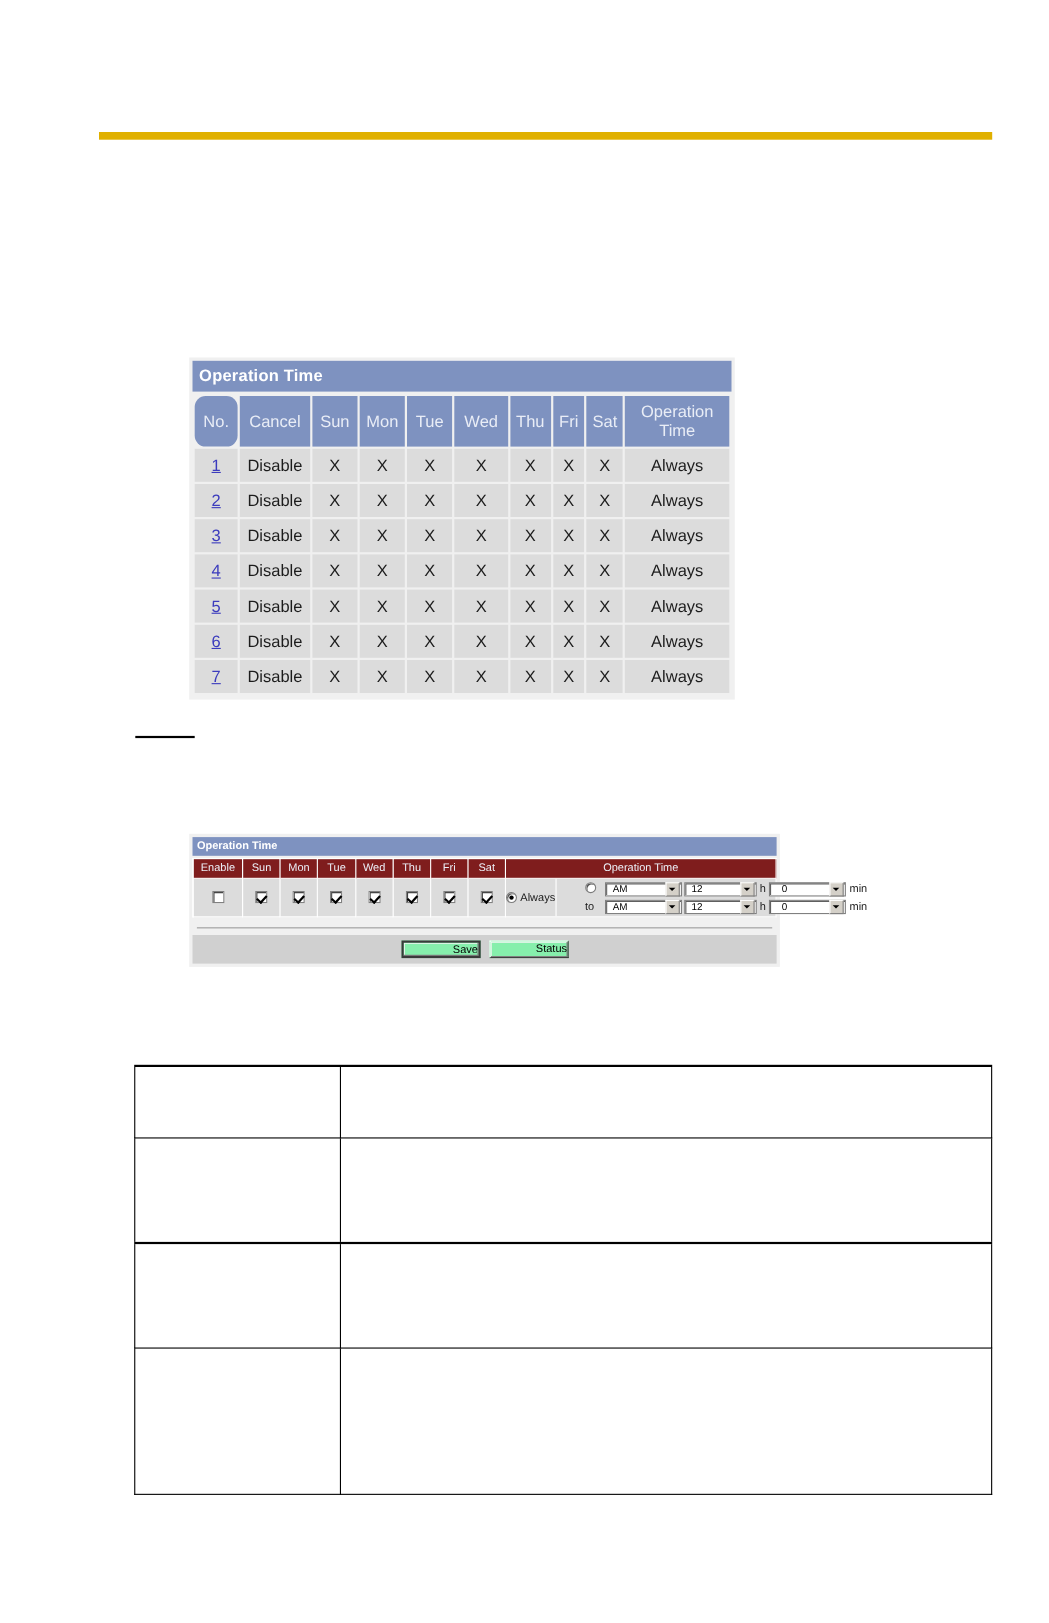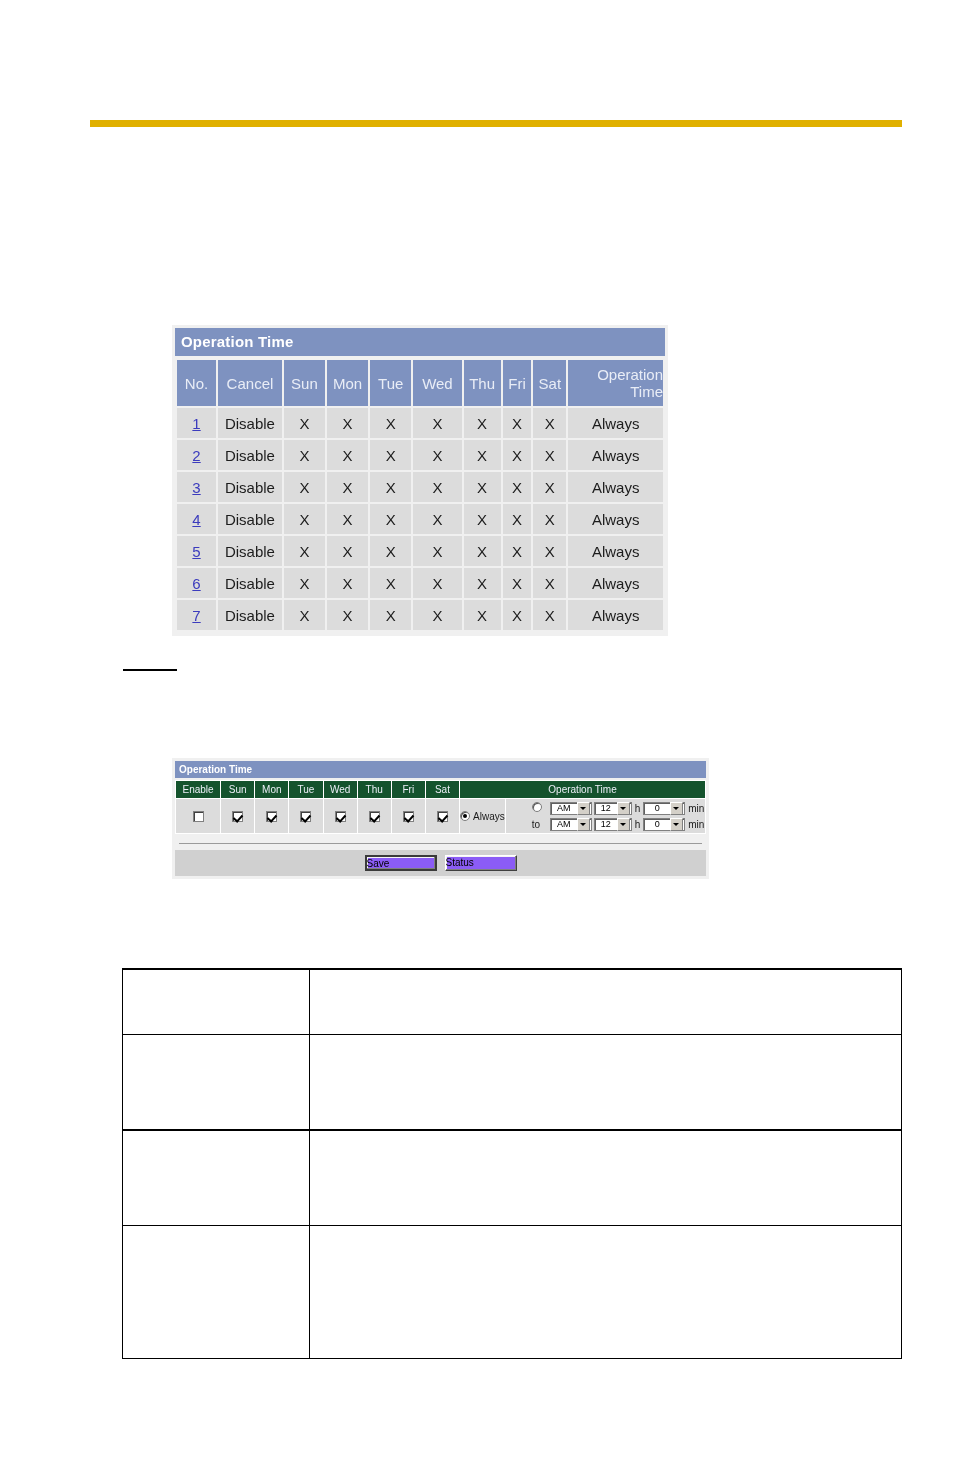--- a/index.html
+++ b/index.html
@@ -66,28 +66,28 @@
     font-size: 15px;
     text-align: center;
     padding: 5px 0;
     height: 20px;
   }
   .tbl1 td.no-cell a {
     color: #3b3bbd;
     text-decoration: underline;
     font-size: 15px;
   }
-  .c-no   { width: 38px; }
+  .c-no   { width: 38px; border-radius: 10px; }
   .c-stat { width: 62px; }
   .c-day  { width: 40px; }
   .c-wed  { width: 47px; }
   .c-thu  { width: 36px; }
   .c-fri  { width: 28px; }
   .c-sat  { width: 32px; }
-  .c-op   { width: 92px; text-align: right; }
+  .c-op   { width: 92px; }
 
   
   .underline-mark {
     position: absolute;
     left: 123px;
     top: 669px;
     width: 54px;
     height: 2px;
     background: #000000;
   }
@@ -111,21 +111,21 @@
     line-height: 11px;
   }
   .tbl2 {
     border-collapse: collapse;
     width: 531px;
     margin-top: 2px;
     table-layout: fixed;
     background: #ffffff;
   }
   .tbl2 th {
-    background: #14532d;
+    background: #7f1d1d;
     color: #eceff7;
     font-size: 10px;
     font-weight: normal;
     padding: 3px 0;
     border: 1px solid #ffffff;
     line-height: 11px;
   }
   .tbl2 td {
     background: #dcdcdc;
     border: 1px solid #ffffff;
@@ -222,20 +222,21 @@
   }
   .sel-box {
     display: inline-flex;
     align-items: center;
     background: #ffffff;
     border: 1px solid #808080;
     box-shadow: inset 1px 1px 0 #606060;
     height: 13px;
     font-size: 9px;
     box-sizing: border-box;
+    gap: 28px;
   }
   .sel-box .sel-val {
     padding: 0 2px 0 3px;
     min-width: 14px;
     color: #000;
     line-height: 12px;
   }
   .sel-box .sel-arrow {
     width: 11px;
     height: 11px;
@@ -269,31 +270,31 @@
   .panel2-footer {
     background: #d0d0d0;
     height: 26px;
     margin-top: 6px;
     display: flex;
     align-items: center;
     justify-content: center;
     gap: 8px;
   }
   .btn {
-    background: #8b5cf6;
+    background: #86efac;
     border: 1px solid #ffffff;
     border-right-color: #404040;
     border-bottom-color: #404040;
     box-shadow: inset -1px -1px 0 #808080, inset 1px 1px 0 #f5f5f5;
     font-size: 10px;
     color: #000000;
     width: 72px;
     height: 16px;
     line-height: 14px;
-    text-align: left;
+    text-align: right;
     font-family: "Liberation Sans", sans-serif;
     padding: 0;
     box-sizing: border-box;
   }
   .btn.primary {
     border: 2px solid #3a3a3a;
   }
 
   
   .desc-table {

